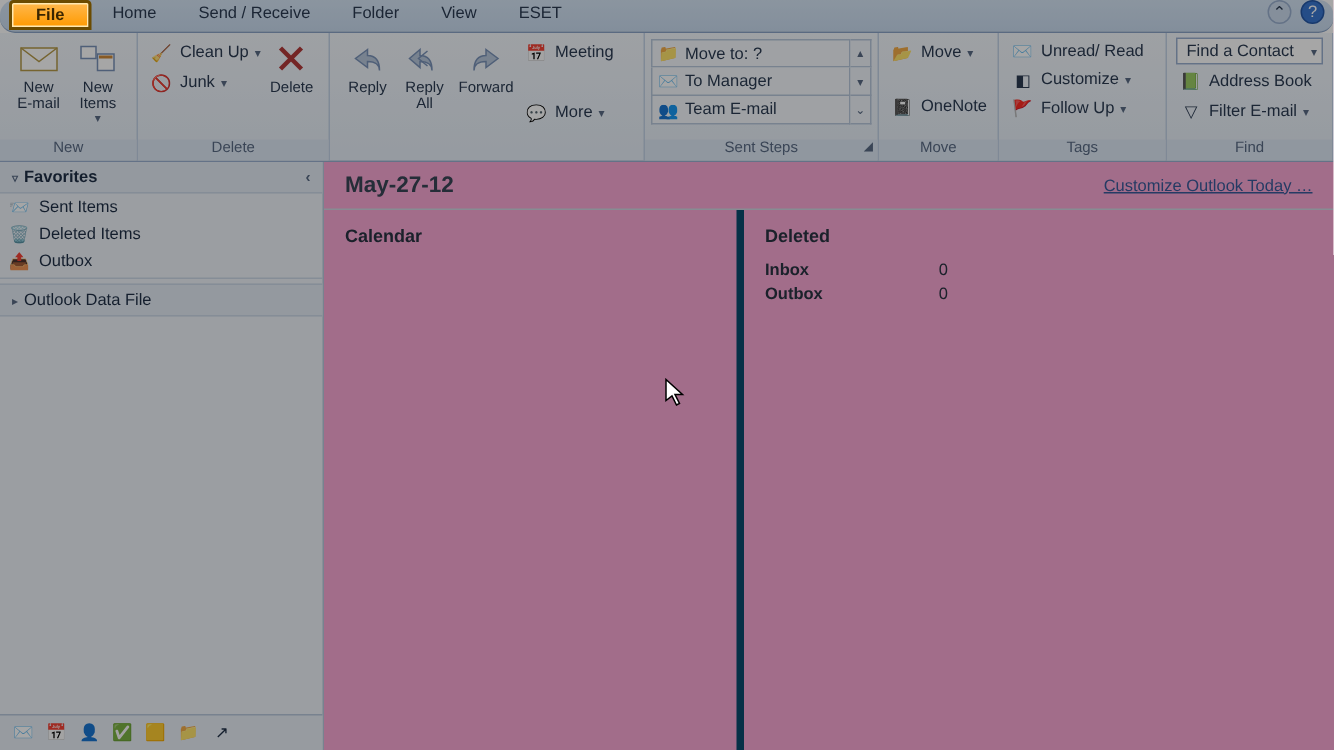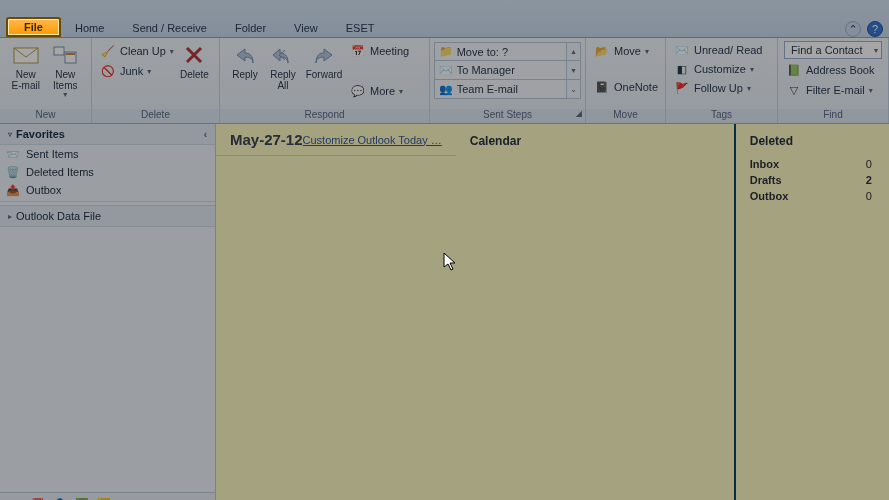--- a/index.html
+++ b/index.html
@@ -1,21 +1,21 @@
 <!DOCTYPE html>
 <html><head>
 <meta charset="utf-8">
 <style>
 * { margin: 0; padding: 0; box-sizing: border-box; font-family: "Segoe UI", Tahoma, sans-serif; }
 html, body { width: 889px; height: 500px; overflow: hidden; background: #fff; }
 .app { position: relative; width: 889px; height: 500px; }
 
 .dim { position: absolute; inset: 0; background: rgba(0,0,0,0.35); pointer-events: none; z-index: 50; }
 
-.tabs { height: 38px; background: linear-gradient(#d6e5f5,#c9dbef); display: flex; align-items: flex-end; padding-left: 6px; font-size: 11px; color: #2b3b52; border-bottom: 1px solid #8ba4c6; }
+.tabs { height: 22px; background: linear-gradient(#d6e5f5,#c9dbef); display: flex; align-items: flex-start; padding-left: 6px; font-size: 11px; color: #2b3b52; border-bottom: 1px solid #8ba4c6; border-radius: 10px; }
 .tab { padding: 3px 14px 3px 14px; cursor: default; }
 .file-tab { position: relative; background: linear-gradient(#ffb84d,#ff9a00); color: #3a2500; border: 2px solid #6b4b00; border-radius: 3px 3px 0 0; padding: 2px 16px; font-weight: bold; z-index: 60; box-shadow: 0 0 0 1px #ffe8b0 inset; }
 .sys-icons { margin-left: auto; display: flex; gap: 6px; padding-right: 6px; align-items: center; }
 .sys-icons span { width: 16px; height: 16px; display: inline-flex; align-items: center; justify-content: center; font-size: 11px; color: #2b3b52; background: #cddcee; border: 1px solid #9ab0cf; border-radius: 50%; }
 
 .ribbon { height: 86px; background: linear-gradient(#f3f7fc,#e6eef7); border-bottom: 1px solid #9ab0cf; display: flex; }
 .group { border-right: 1px solid #c4d3e6; display: flex; flex-direction: column; }
 .group-body { flex: 1; display: flex; align-items: flex-start; padding: 2px 6px; }
 .group-label { height: 14px; font-size: 10px; color: #5a6b85; text-align: center; background: #dde8f4; }
 .big-btn { display: flex; flex-direction: column; align-items: center; width: 42px; padding-top: 3px; font-size: 10px; color: #2b3b52; text-align: center; line-height: 1.1; }
@@ -40,28 +40,28 @@
 .nav-item { padding: 3px 8px 3px 26px; display: flex; align-items: center; gap: 6px; }
 .nav-item .ic { width: 14px; height: 14px; position: absolute; margin-left: -20px; display: flex; align-items: center; justify-content: center; }
 .nav-item { position: relative; }
 .nav-sep { height: 4px; border-top: 1px solid #cdd9e8; margin-top: 2px; }
 .nav-section { padding: 4px 8px; background: #e3ebf4; border-top: 1px solid #cdd9e8; border-bottom: 1px solid #cdd9e8; display: flex; align-items: center; gap: 4px; }
 .nav-section .tw { font-size: 8px; color: #5a6b85; }
 .nav-spacer { flex: 1; }
 .nav-bottom { height: 24px; border-top: 1px solid #b8c8dc; background: #e8eef6; display: flex; align-items: center; gap: 6px; padding: 0 8px; }
 .nav-bottom .ic { width: 16px; height: 16px; display: flex; align-items: center; justify-content: center; }
 
-.main { flex: 1; background: #fef9c3; display: flex; flex-direction: row; }
+.main { flex: 1; background: #f9a8d4; display: flex; flex-direction: column; }
 .main-hdr { height: 32px; border-bottom: 1px solid #d0d8e2; display: flex; align-items: center; padding: 0 14px; }
 .main-hdr-title { font-size: 15px; font-weight: bold; color: #3a4656; }
 .main-hdr-link { margin-left: auto; font-size: 11px; color: #3a5b9a; text-decoration: underline; }
 .panels { display: flex; flex: 1; }
 .panel { padding: 10px 14px; }
 .panel h4 { font-size: 12px; font-weight: bold; color: #2a3442; margin-bottom: 8px; }
-.panel.cal { width: 280px; border-right: 2px solid #0c4a6e; }
+.panel.cal { width: 280px; border-right: 5px solid #0c4a6e; }
 .panel.tasks { flex: 1; border-right: 1px solid #e3e8ef; }
 .panel.msgs { width: 150px; }
 .mrow { display: flex; font-size: 11px; color: #2a3442; padding: 2px 0; }
 .mrow .k { flex: 1; font-weight: bold; }
 .mrow .v { min-width: 14px; text-align: right; }
 .mrow.bold { font-weight: bold; }
 
 .cursor { position: absolute; left: 443px; top: 252px; z-index: 55; pointer-events:none; }
 
 svg { display: block; }
@@ -170,21 +170,20 @@
               <span>Meeting</span>
             </div>
           <div style="height:14px"></div>
           <div class="small-row">
               <span class="ic">💬</span>
               <span>More</span>
               <span class="dd">▾</span>
             </div>
         </div>
       </div>
-      <div class="group-label">Respond</div>
     </div>
 
     <div class="group" style="width:156px">
       <div class="group-body" style="padding:4px 4px 0 4px;">
         <div class="qs">
           <div class="qrow">
               <span class="ic">📁</span>
               <span>Move to: ?</span>
             </div>
           <div class="qrow">
@@ -304,24 +303,20 @@
       <div class="panels">
         <div class="panel cal">
           <h4>Calendar</h4>
         </div>
         <div class="panel msgs">
           <h4>Deleted</h4>
           <div class="mrow">
               <span class="k">Inbox</span>
               <span class="v">0</span>
             </div>
-          <div class="mrow bold">
-              <span class="k">Drafts</span>
-              <span class="v">2</span>
-            </div>
           <div class="mrow">
               <span class="k">Outbox</span>
               <span class="v">0</span>
             </div>
         </div>
       </div>
     </div>
   </div>
 
   <div class="dim"></div>

